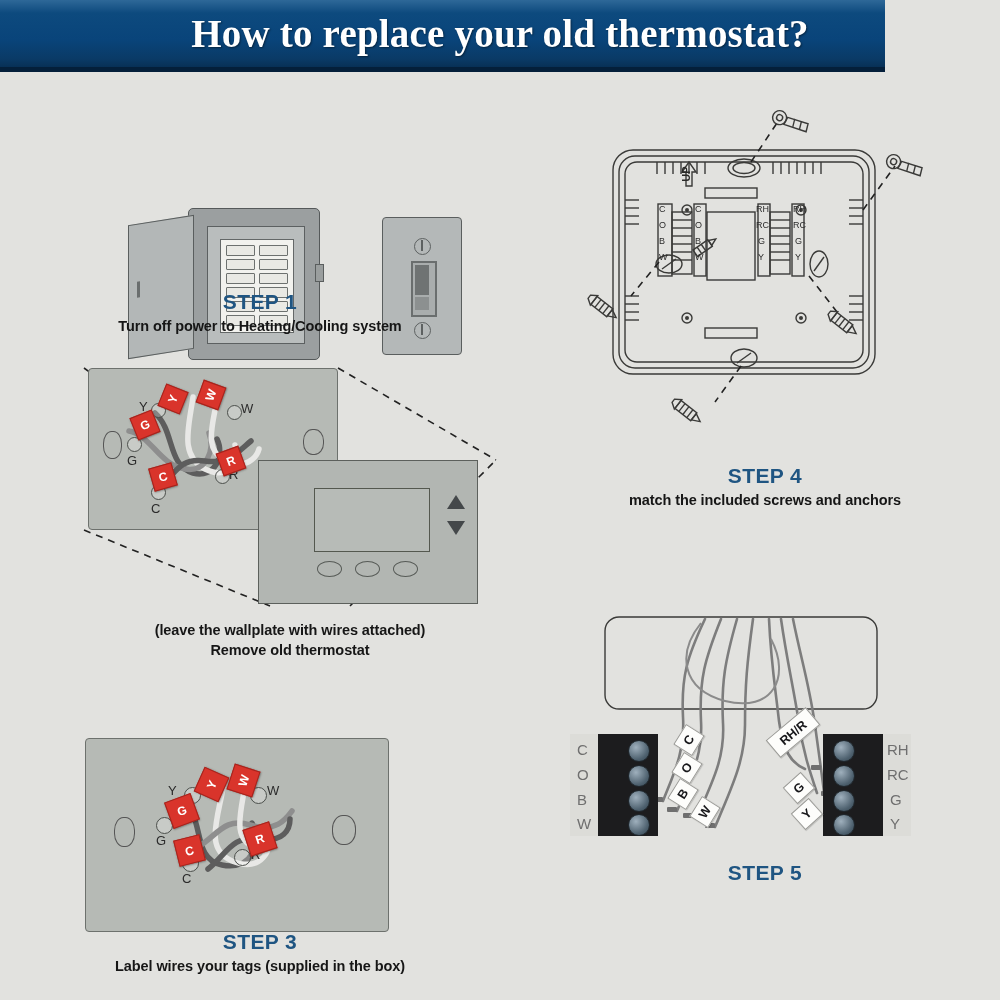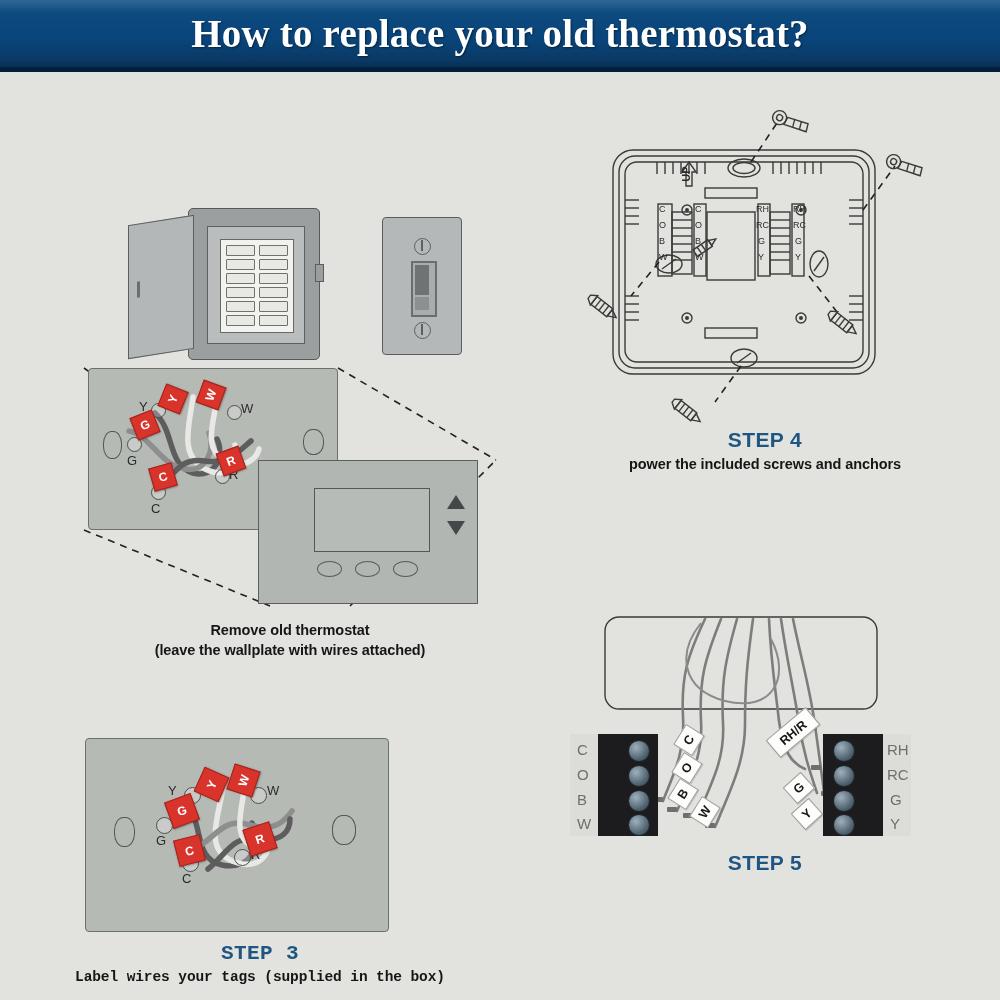--- a/index.html
+++ b/index.html
@@ -5,21 +5,21 @@
   html,body{margin:0;padding:0;}
   body{
     width:1000px;height:1000px;
     background:#e2e2df;
     font-family:"Liberation Sans", sans-serif;
     overflow:hidden;
     position:relative;
   }
   
   #header{
-    position:absolute;left:0;top:0;width:1000px;height:72px;
+    position:absolute;left:0;top:0;width:885px;height:72px;
     background:linear-gradient(to bottom,#2e6898 0%,#0d4a7e 18%,#09447a 55%,#0a3a66 82%,#062a4c 100%);
     overflow:hidden;
   }
   #header-title{
     position:absolute;left:0;top:0;width:1000px;
     text-align:center;line-height:68px;
     font-family:"Liberation Serif", serif;
     font-weight:bold;font-size:39px;color:#ffffff;
     letter-spacing:.2px;
     text-shadow:1px 1px 2px rgba(0,0,0,.45);
@@ -187,20 +187,24 @@
 
   <div id="s1-switch-plate">
     <div class="sw-screw" style="top:20px;"></div>
     <div id="s1-toggle-frame">
       <div id="s1-toggle-up"></div>
       <div id="s1-toggle-dn"></div>
     </div>
     <div class="sw-screw" style="top:104px;"></div>
   </div>
 
+  <div class="caption" style="top:200px;">
+    <div class="step-title">STEP 1</div>
+    <div class="step-line">Turn off power to Heating/Cooling system</div>
+  </div>
 </div>
 
 <div class="panel" id="step2" style="left:60px;top:360px;width:460px;height:340px;">
 
   <svg width="460" height="260" style="position:absolute;left:0;top:0;">
     <path class="dash" d="M24,8 L172,118"></path>
     <path class="dash" d="M278,8 L436,100"></path>
     <path class="dash" d="M24,170 L210,246"></path>
     <path class="dash" d="M290,246 L436,100"></path>
   </svg>
@@ -242,22 +246,22 @@
   <div id="s2-thermostat" style="left:198px;top:100px;">
     <div id="s2-lcd"></div>
     <div class="tri-up" style="left:188px;top:34px;"></div>
     <div class="tri-dn" style="left:188px;top:60px;"></div>
     <div class="ovalbtn" style="left:58px;top:100px;"></div>
     <div class="ovalbtn" style="left:96px;top:100px;"></div>
     <div class="ovalbtn" style="left:134px;top:100px;"></div>
   </div>
 
   <div class="caption" style="top:258px;">
+    <div class="step-line">(leave the wallplate with wires attached)</div>
     <div class="step-line">Remove old thermostat</div>
-    <div class="step-line">(leave the wallplate with wires attached)</div>
   </div>
 </div>
 
 <div class="panel" id="step3" style="left:60px;top:730px;width:400px;height:250px;">
 
   <div class="plate" style="left:25px;top:8px;width:302px;height:192px;">
     <div class="screwhole" style="left:28px;top:78px;width:19px;height:28px;border-radius:45%;"></div>
     <div class="screwhole" style="left:246px;top:76px;width:22px;height:28px;border-radius:45%;"></div>
 
     <svg width="302" height="192" style="position:absolute;left:0;top:0;">
@@ -283,21 +287,21 @@
     <div class="term-circle" style="left:148px;top:110px;width:15px;height:15px;"></div>
     <div class="term-letter" style="left:165px;top:108px;">R</div>
 
     <div class="tag" style="left:112px;top:32px;width:25px;height:25px;transform:rotate(-66deg);">Y</div>
     <div class="tag" style="left:144px;top:28px;width:25px;height:25px;transform:rotate(-72deg);">W</div>
     <div class="tag" style="left:82px;top:58px;width:26px;height:26px;transform:rotate(-20deg);">G</div>
     <div class="tag" style="left:90px;top:98px;width:25px;height:25px;transform:rotate(-14deg);">C</div>
     <div class="tag" style="left:160px;top:86px;width:26px;height:26px;transform:rotate(-18deg);">R</div>
   </div>
 
-  <div class="caption" style="top:212px;font-family:Liberation Mono, monospace;">
+  <div class="caption" style="top:200px;">
     <div class="step-title">STEP 3</div>
     <div class="step-line">Label wires your tags (supplied in the box)</div>
   </div>
 </div>
 
 <div class="panel" id="step4" style="left:565px;top:100px;width:400px;height:330px;">
 
   <svg width="400" height="330" style="position:absolute;left:0;top:0;">
 
     <rect x="48" y="50" width="262" height="224" rx="20" class="outline"></rect>
@@ -453,23 +457,23 @@
   <div class="term-letter" style="left:191px;top:104px;font-size:9px;">RH</div>
   <div class="term-letter" style="left:191px;top:120px;font-size:9px;">RC</div>
   <div class="term-letter" style="left:193px;top:136px;font-size:9px;">G</div>
   <div class="term-letter" style="left:193px;top:152px;font-size:9px;">Y</div>
 
   <div class="term-letter" style="left:228px;top:104px;font-size:9px;">RH</div>
   <div class="term-letter" style="left:228px;top:120px;font-size:9px;">RC</div>
   <div class="term-letter" style="left:230px;top:136px;font-size:9px;">G</div>
   <div class="term-letter" style="left:230px;top:152px;font-size:9px;">Y</div>
 
-  <div class="caption" style="top:328px;">
+  <div class="caption" style="top:364px;">
     <div class="step-title">STEP 4</div>
-    <div class="step-line">power the included screws and anchors</div>
+    <div class="step-line">match the included screws and anchors</div>
   </div>
 </div>
 
 <div class="panel" id="step5" style="left:565px;top:605px;width:400px;height:320px;">
 
   <svg width="400" height="270" style="position:absolute;left:0;top:0;">
 
     <rect x="40" y="12" width="272" height="92" rx="14" class="outline"></rect>
 
     <g fill="none" stroke="#7d7d7d" stroke-width="2.6" stroke-linecap="round">
@@ -527,16 +531,16 @@
 
   <div class="wirelabel" style="left:112px;top:124px;width:22px;height:20px;transform:rotate(-58deg);">C</div>
   <div class="wirelabel" style="left:110px;top:152px;width:22px;height:20px;transform:rotate(-58deg);">O</div>
   <div class="wirelabel" style="left:106px;top:178px;width:22px;height:20px;transform:rotate(-58deg);">B</div>
   <div class="wirelabel" style="left:128px;top:196px;width:22px;height:20px;transform:rotate(-58deg);">W</div>
 
   <div class="wirelabel" style="left:202px;top:116px;width:50px;height:21px;transform:rotate(-40deg);">RH/R</div>
   <div class="wirelabel" style="left:222px;top:172px;width:22px;height:20px;transform:rotate(-42deg);">G</div>
   <div class="wirelabel" style="left:230px;top:198px;width:22px;height:20px;transform:rotate(-42deg);">Y</div>
 
-  <div class="caption" style="top:246px;">
+  <div class="caption" style="top:256px;">
     <div class="step-title">STEP 5</div>
   </div>
 </div>
 
 </body></html>

